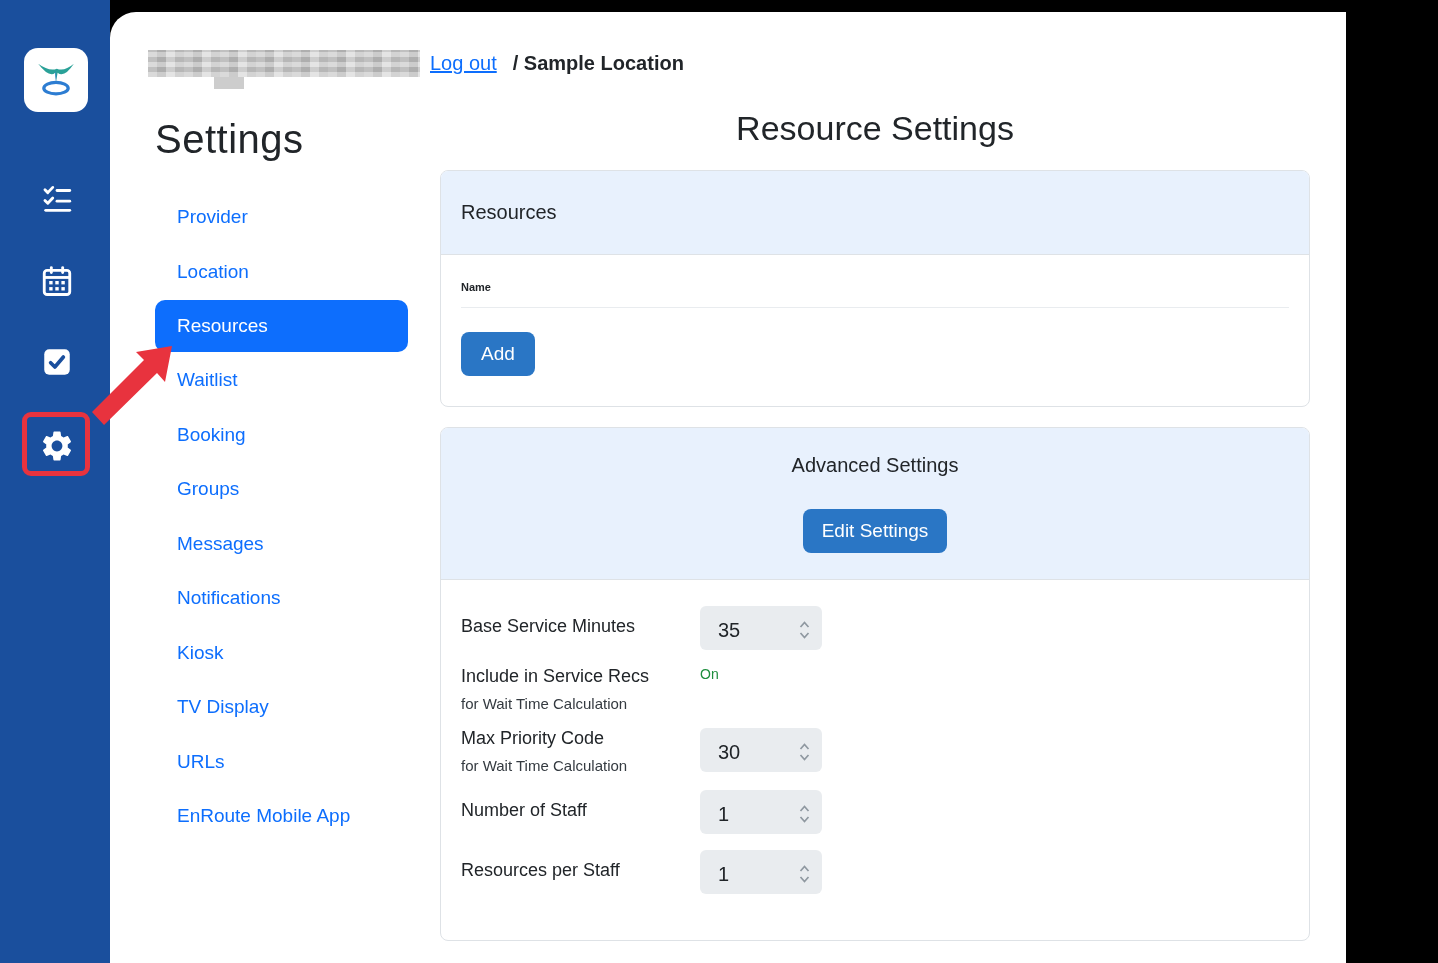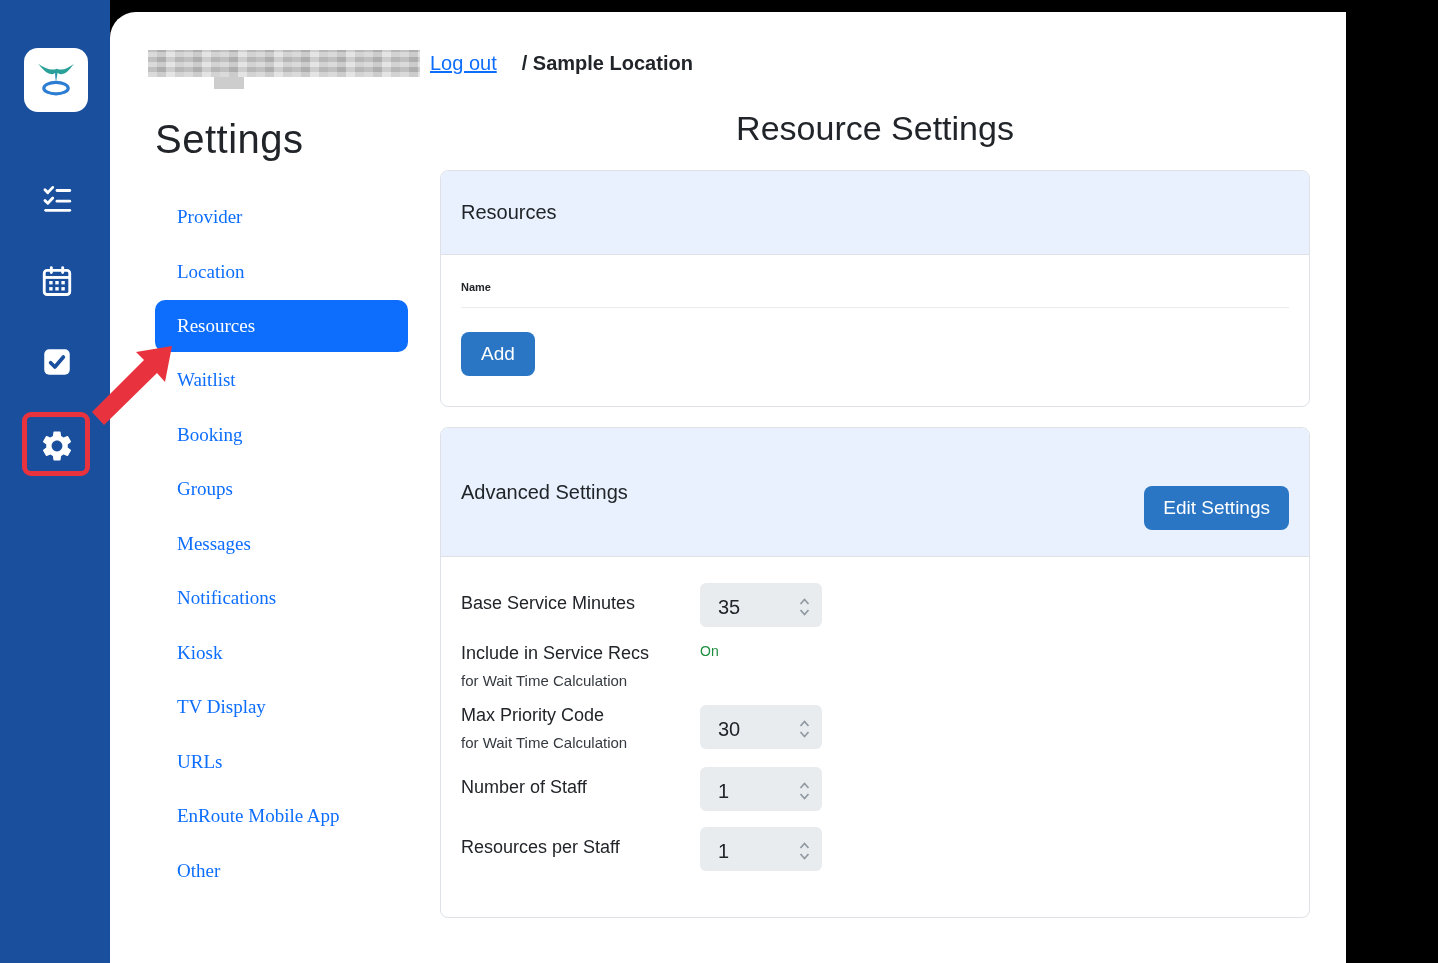--- a/index.html
+++ b/index.html
@@ -39,45 +39,45 @@
     width:272px; height:27px;
     background-image:
       repeating-linear-gradient(0deg, rgba(255,255,255,.28) 0 5px, rgba(0,0,0,.06) 5px 10px),
       repeating-linear-gradient(90deg, #cccccc 0 9px, #b9b9b9 9px 18px, #dadada 18px 27px, #c2c2c2 27px 36px);
   }
   .redacted-tail { width:30px; height:12px; margin-left:66px; background:#cdcdcd; }
   .logout-link {
     margin-left:10px; font-size:20px; color:var(--link,#0d6efd);
     text-decoration:underline; cursor:pointer; align-self:flex-start; line-height:27px;
   }
-  .breadcrumb { margin-left:25px; font-size:20px; font-weight:bold; color:#212529; align-self:flex-start; line-height:27px; }
+  .breadcrumb { margin-left:16px; font-size:20px; font-weight:bold; color:#212529; align-self:flex-start; line-height:27px; }
 
   .cols { display:flex; align-items:flex-start; }
   .nav-col { width:330px; padding:28px 0 0 45px; flex:0 0 330px; }
   .settings-title { font-size:40px; color:#212529; font-weight:400; letter-spacing:0.5px; }
   .nav-list { margin-top:28px; width:253px; }
   .nav-item {
     height:54.5px; display:flex; align-items:center; padding-left:22px;
-    font-size:19px; color:var(--link,#0d6efd); cursor:pointer; border-radius:10px;font-family:Liberation Serif, serif;
+    font-size:19px; color:var(--link,#0d6efd); cursor:pointer; border-radius:10px;
   }
   .nav-item.selected { background:var(--selected_bg,#0d6efd); color:#fff; height:52px; margin:1px 0; }
 
   .content-col { flex:1; padding:20px 36px 0 0; }
   .page-title { font-size:34px; font-weight:500; color:#212529; margin-bottom:22px;text-align:center; }
 
   .card {
     border:1px solid var(--card_border,#dee2e6); border-radius:8px; background:#fff;
     margin-bottom:20px; overflow:hidden;
   }
   .card-header {
     background:var(--card_header_bg,#e8f1fd); border-bottom:1px solid var(--card_border,#dee2e6);
     padding:30px 20px; font-size:20px; color:#212529;
     display:flex; align-items:center; justify-content:space-between;
   }
-  .card-header.tall { padding:26px 20px; }
+  .card-header.tall { padding:26px 20px;flex-direction:column; }
   .card-body { padding:26px 20px 30px 20px; }
 
   .name-header { font-size:11px; font-weight:bold; color:#212529; margin-bottom:14px; }
   .name-divider { border:none; border-top:1px solid #e9ecef; margin:0 0 24px 0; }
 
   .btn {
     background:var(--button,#2a76c5); color:#fff; border:none; border-radius:8px;
     font-size:19px; font-family:"Liberation Sans", sans-serif; cursor:pointer;text-align:right;
   }
   .btn-add { padding:11px 20px; }
@@ -177,21 +177,20 @@
           <div class="nav-item selected">Resources</div>
           <div class="nav-item">Waitlist</div>
           <div class="nav-item">Booking</div>
           <div class="nav-item">Groups</div>
           <div class="nav-item">Messages</div>
           <div class="nav-item">Notifications</div>
           <div class="nav-item">Kiosk</div>
           <div class="nav-item">TV Display</div>
           <div class="nav-item">URLs</div>
           <div class="nav-item">EnRoute Mobile App</div>
-          <div class="nav-item">Other</div>
         </div>
       </div>
 
       <div class="content-col">
         <div class="page-title">Resource Settings</div>
 
         <div class="card">
           <div class="card-header">
             <span>Resources</span>
           </div>

